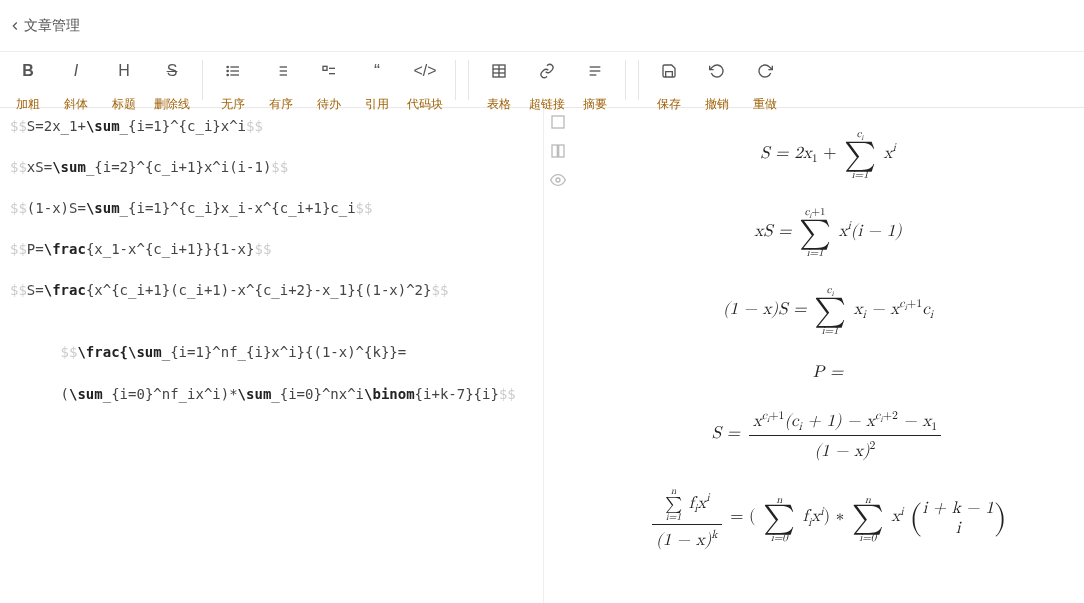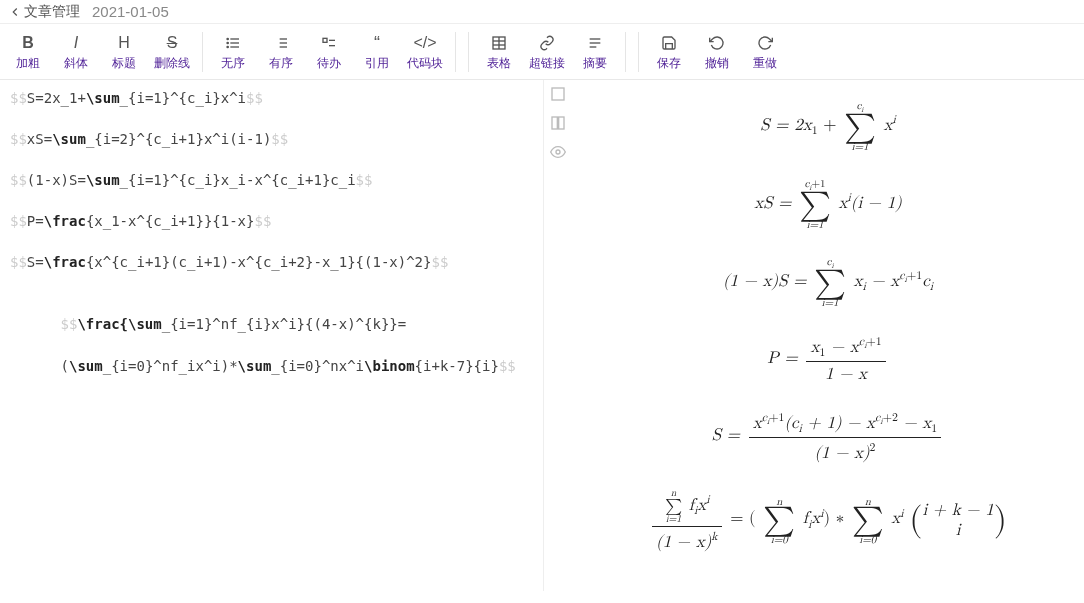--- a/index.html
+++ b/index.html
@@ -1,25 +1,25 @@
 <!DOCTYPE html>
 <html><head>
 <meta charset="utf-8">
 <style>
 * { margin:0; padding:0; box-sizing:border-box; }
 body { font-family:-apple-system,"PingFang SC","Microsoft YaHei",sans-serif; font-size:13px; color:#333; background:#fff; width:1084px; height:603px; overflow:hidden; }
-.header { display:flex; align-items:center; height:24px; padding:0 8px; border-bottom:1px solid #eee; }
+.header { display:flex; align-items:center; height:52px; padding:0 8px; border-bottom:1px solid #eee; }
 .back { display:flex; align-items:center; color:#555; cursor:pointer; font-size:14px; }
 .back svg { margin-right:2px; }
 .title-input { margin-left:8px; border:none; outline:none; font-size:15px; color:#888; background:transparent; padding:2px 4px; width:200px; }
 .toolbar { display:flex; align-items:flex-start; height:56px; border-bottom:1px solid #e8e8e8; padding:4px 4px 0 4px; }
 .tb-group { display:flex; }
 .tb-item { display:flex; flex-direction:column; align-items:center; justify-content:flex-start; width:48px; padding:4px 0; cursor:pointer; color:#555; }
 .tb-icon { height:22px; display:flex; align-items:center; justify-content:center; font-size:16px; }
-.tb-label { font-size:12px; color:#4c1d95; margin-top:1px; }
+.tb-label { font-size:12px; color:#a16207; margin-top:14px; }
 .tb-sep { width:1px; background:#e5e5e5; height:40px; margin:4px 6px 0 6px; }
 .content { display:flex; height:calc(603px - 36px - 56px); }
 .editor { width:544px; border-right:1px solid #eee; padding:8px 10px; font-family:Consolas,Menlo,monospace; font-size:14px; color:#444; overflow:auto; line-height:1.5; }
 .editor .line { margin-bottom:20px; white-space:pre-wrap; word-break:break-all; }
 .dd { color:#ccc; }
 .kw { font-weight:bold; color:#222; }
 .mid-icons { width:28px; display:flex; flex-direction:column; align-items:center; padding-top:6px; gap:10px; color:#bbb; }
 .mid-icons div { cursor:pointer; }
 .preview { flex:1; padding:20px 10px 10px 10px; overflow:auto; font-family:"Cambria Math","Latin Modern Math",Georgia,serif; color:#222; }
 .eq { text-align:center; margin-bottom:26px; font-size:17px; }
@@ -45,21 +45,20 @@
 </head>
 <body>
 
 <div class="header">
   <div class="back">
     <svg width="14" height="14" viewBox="0 0 24 24" fill="none" stroke="#555" stroke-width="2">
         <polyline points="15 18 9 12 15 6"></polyline>
       </svg>
     <span>文章管理</span>
   </div>
-  <input class="title-input" value="2021-01-05" style="">
 </div>
 
 <div class="toolbar">
   <div class="tb-group">
     <div class="tb-item">
         <div class="tb-icon">
           <b>B</b>
         </div>
         <div class="tb-label">加粗</div>
       </div>
@@ -193,21 +192,21 @@
 
 <div class="content">
   <div class="editor" id="editor-lines">
 
     <div class="line"><span class="dd">$$</span>S=2x_1+<span class="kw">\sum</span>_{i=1}^{c_i}x^i<span class="dd">$$</span></div>
       <div class="line"><span class="dd">$$</span>xS=<span class="kw">\sum</span>_{i=2}^{c_i+1}x^i(i-1)<span class="dd">$$</span></div>
       <div class="line"><span class="dd">$$</span>(1-x)S=<span class="kw">\sum</span>_{i=1}^{c_i}x_i-x^{c_i+1}c_i<span class="dd">$$</span></div>
       <div class="line"><span class="dd">$$</span>P=<span class="kw">\frac</span>{x_1-x^{c_i+1}}{1-x}<span class="dd">$$</span></div>
       <div class="line"><span class="dd">$$</span>S=<span class="kw">\frac</span>{x^{c_i+1}(c_i+1)-x^{c_i+2}-x_1}{(1-x)^2}<span class="dd">$$</span></div>
       <div class="line" id="last-line">
-      <span class="dd">$$</span><span class="kw">\frac{\sum</span><span>_{i=1}^nf_{i}x^i}{(4-x)^{k}}=</span><br>
+      <span class="dd">$$</span><span class="kw">\frac{\sum</span><span>_{i=1}^nf_{i}x^i}{(1-x)^{k}}=</span><br>
       <span>(</span><span class="kw">\sum</span><span>_{i=0}^nf_ix^i)*</span><span class="kw">\sum</span><span>_{i=0}^nx^i</span><span class="kw">\binom</span><span>{i+k-7}{i}</span><span class="dd">$$</span>
     </div>
   </div>
 
   <div class="mid-icons">
     <div><svg width="16" height="16" viewBox="0 0 24 24" fill="none" stroke="#bbb" stroke-width="2">
           <rect x="3" y="3" width="18" height="18"></rect>
         </svg></div>
     <div><svg width="16" height="16" viewBox="0 0 24 24" fill="none" stroke="#bbb" stroke-width="2">
           <rect x="3" y="3" width="8" height="18"></rect>
@@ -230,21 +229,20 @@
       <span class="bigop"><span class="top"><span class="it">c</span><span class="sub it">i</span><span>+1</span></span><span class="sym">∑</span><span class="bot it">i=1</span></span>
       <span class="it">x</span><span class="sup it">i</span><span class="it">(i − 1)</span>
     </div>
     <div class="eq">
       <span class="it">(1 − x)S = </span>
       <span class="bigop"><span class="top"><span class="it">c</span><span class="sub it">i</span></span><span class="sym">∑</span><span class="bot it">i=1</span></span>
       <span class="it">x</span><span class="sub it">i</span><span class="it"> − x</span><span class="sup"><span class="it">c</span><span class="sub it">i</span><span>+1</span></span><span class="it">c</span><span class="sub it">i</span>
     </div>
     <div class="eq">
       <span class="it">P = </span>
-      <span class="frac"><span class="num"><span class="it">x</span><span class="sub">1</span><span class="it"> − x</span><span class="sup"><span class="it">c</span><span class="sub it">i</span><span>+1</span></span></span><span class="den it">1 − x</span></span>
     </div>
     <div class="eq">
       <span class="it">S = </span>
       <span class="frac"><span class="num"><span class="it">x</span><span class="sup"><span class="it">c</span><span class="sub it">i</span><span>+1</span></span><span class="it">(c</span><span class="sub it">i</span><span class="it"> + 1) − x</span><span class="sup"><span class="it">c</span><span class="sub it">i</span><span>+2</span></span><span class="it"> − x</span><span class="sub">1</span></span><span class="den"><span class="it">(1 − x)</span><span class="sup">2</span></span></span>
     </div>
     <div class="eq">
       <span class="frac"><span class="num"><span class="smallop"><span class="top it">n</span><span class="sym">∑</span><span class="bot it">i=1</span></span> <span class="it">f</span><span class="sub it">i</span><span class="it">x</span><span class="sup it">i</span></span><span class="den"><span class="it">(1 − x)</span><span class="sup it">k</span></span></span>
       <span> = (</span>
       <span class="bigop"><span class="top it">n</span><span class="sym">∑</span><span class="bot it">i=0</span></span>
       <span class="it">f</span><span class="sub it">i</span><span class="it">x</span><span class="sup it">i</span><span>) ∗ </span>

